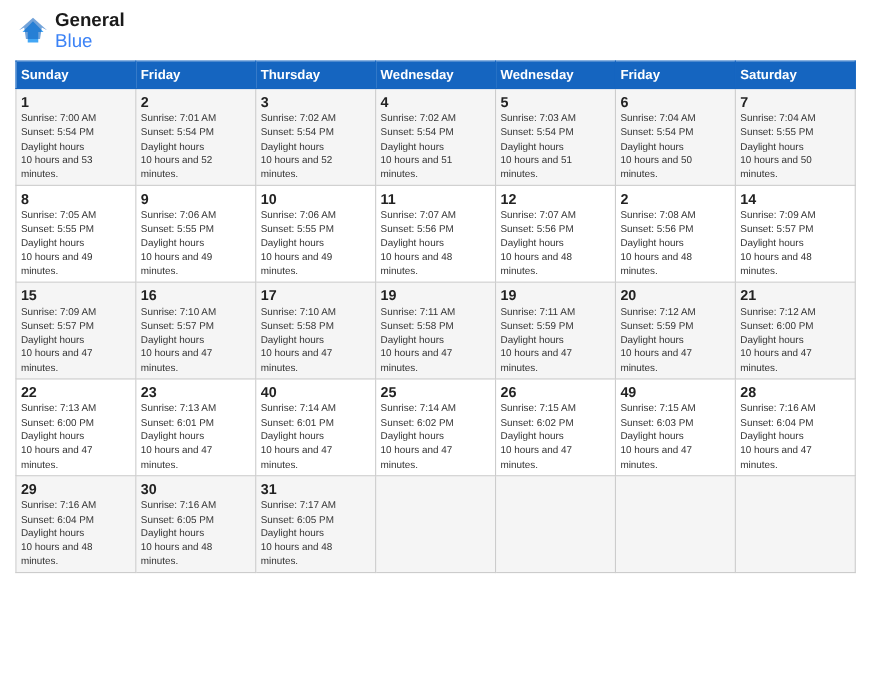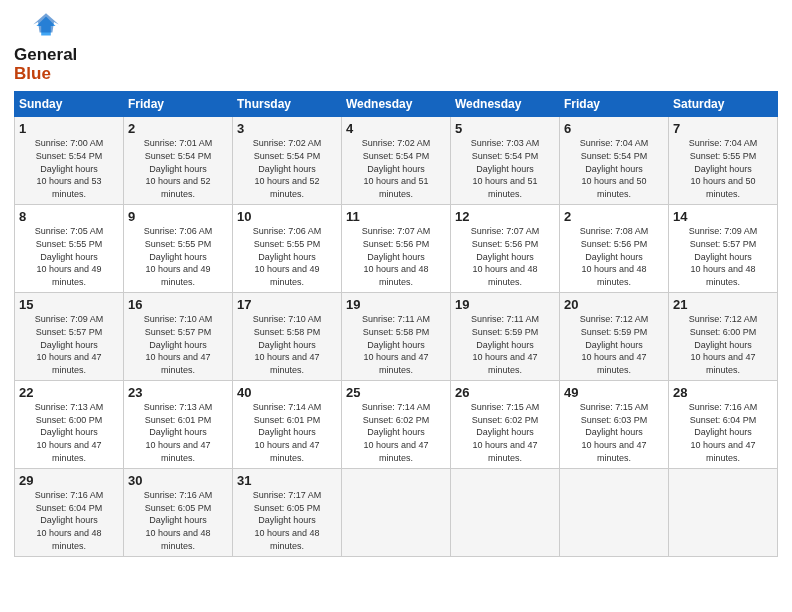--- a/index.html
+++ b/index.html
@@ -17,21 +17,20 @@
     .header {
       display: flex;
       justify-content: space-between;
       align-items: flex-start;
       margin-bottom: 8px;
     }
     .logo {
       display: flex;
       align-items: center;
       gap: 4px;
-      flex-direction: column;
     }
     .logo-bird {
       width: 32px;
       height: 32px;
     }
     .title-block {
       text-align: right;
     }
     .month-title {
       font-size: 32px;
@@ -74,39 +73,38 @@
     .day-num {
       font-size: 13px;
       font-weight: bold;
       display: block;
       margin-bottom: 1px;
     }
     .day-info {
       font-size: 9px;
       line-height: 1.4;
       color: #333;
-      text-align: center;
     }
     td.empty {
       background-color: #f5f5f5;
     }
   </style>
 </head>
 <body>
 
 <div class="container">
   <div class="header">
     <div class="logo">
       <svg class="logo-bird" viewBox="0 0 40 40">
         <polygon points="20,8 32,20 26,20 26,32 14,32 14,20 8,20" fill="#2196F3" opacity="0.85"></polygon>
         <polygon points="20,4 36,18 30,15 28,28 12,28 10,15 4,18" fill="#1565C0" opacity="0.6"></polygon>
       </svg>
       <div>
         <div style="font-size:17px;font-weight:bold;line-height:1.1;color:#1a1a1a;">General</div>
-        <div style="font-size:17px;font-weight:bold;line-height:1.1;color:#c2410c;">Blue</div>
+        <div style="font-size:17px;font-weight:normal;line-height:1.1;color:#3b82f6;">Blue</div>
       </div>
     </div>
     <div class="title-block">
       <div class="month-title"></div>
       <div class="location"></div>
     </div>
   </div>
 
   <table>
     <thead>

